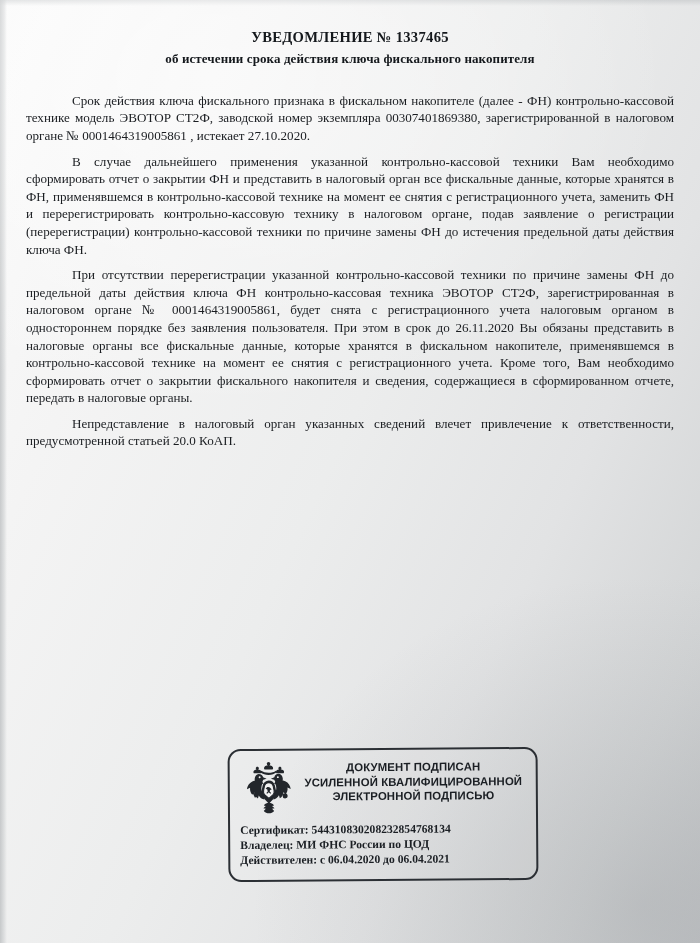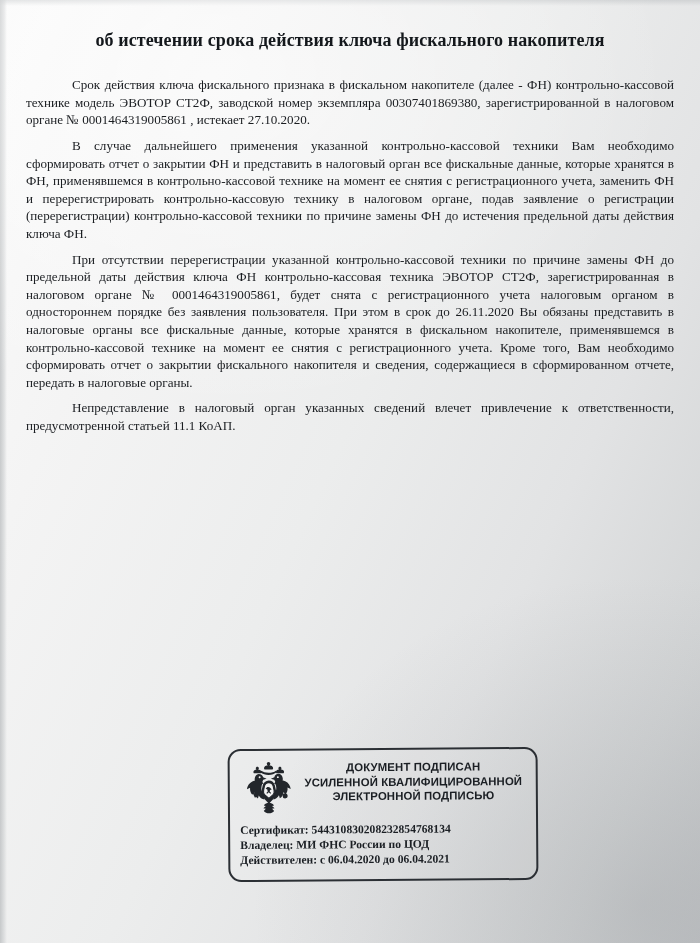--- a/index.html
+++ b/index.html
@@ -58,25 +58,25 @@
   }
   .title-line1 {
     font-weight: bold;
     font-size: 14.6px;
     letter-spacing: 0.3px;
     color: #14181c;
     line-height: 1.25;
   }
   .title-line2 {
     font-weight: bold;
-    font-size: 18px;
+    font-size: 13px;
     letter-spacing: 0.1px;
     color: #14181c;
     line-height: 1.35;
-    margin-top: 16px;
+    margin-top: 4px;
   }
 
   .body-block {
     margin-top: 24px;
   }
   p.para {
     margin: 8px 0 0 0;
     text-align: justify;
     text-justify: inter-word;
     text-indent: 46px;
@@ -140,28 +140,29 @@
 </head>
 <body>
 
 <div class="page">
   <div class="sheet-edge-left"></div>
   <div class="sheet-edge-top"></div>
 
   <div class="content">
 
     <div class="title-block">
+      <div class="title-line1">УВЕДОМЛЕНИЕ № 1337465</div>
       <div class="title-line2">об истечении срока действия ключа фискального накопителя</div>
     </div>
 
     <div class="body-block">
       <p class="para">Срок действия ключа фискального признака в фискальном накопителе (далее - ФН) контрольно-кассовой технике  модель ЭВОТОР СТ2Ф, заводской номер экземпляра 00307401869380,  зарегистрированной в налоговом органе № 0001464319005861 , истекает 27.10.2020.</p>
       <p class="para">В случае дальнейшего применения указанной контрольно-кассовой техники Вам необходимо сформировать отчет о закрытии ФН и представить в налоговый орган все фискальные данные, которые хранятся в ФН, применявшемся в контрольно-кассовой технике на момент ее снятия с регистрационного учета, заменить ФН и перерегистрировать контрольно-кассовую технику в налоговом органе, подав заявление о регистрации (перерегистрации) контрольно-кассовой техники по причине замены ФН до истечения предельной даты действия ключа ФН.</p>
       <p class="para">При отсутствии перерегистрации указанной контрольно-кассовой техники по причине замены ФН до предельной даты действия ключа ФН контрольно-кассовая техника ЭВОТОР СТ2Ф, зарегистрированная в налоговом органе № 0001464319005861, будет снята с регистрационного учета налоговым органом в одностороннем порядке без заявления пользователя. При этом в срок до 26.11.2020 Вы обязаны представить в налоговые органы все фискальные данные, которые хранятся в фискальном накопителе, применявшемся в контрольно-кассовой технике на момент ее снятия с регистрационного учета. Кроме того, Вам необходимо сформировать отчет о закрытии фискального накопителя и сведения, содержащиеся в сформированном отчете, передать в налоговые органы.</p>
-      <p class="para">Непредставление в налоговый орган указанных сведений влечет привлечение к ответственности, предусмотренной статьей 11.1 КоАП.</p>
+      <p class="para">Непредставление в налоговый орган указанных сведений влечет привлечение к ответственности, предусмотренной статьей 20.0 КоАП.</p>
     </div>
 
   </div>
 
   <div class="stamp">
     <div class="stamp-top">
       <div class="emblem">
         <svg viewBox="0 0 64 64" width="62" height="62" aria-hidden="true">
           <g fill="#22262b">
 

